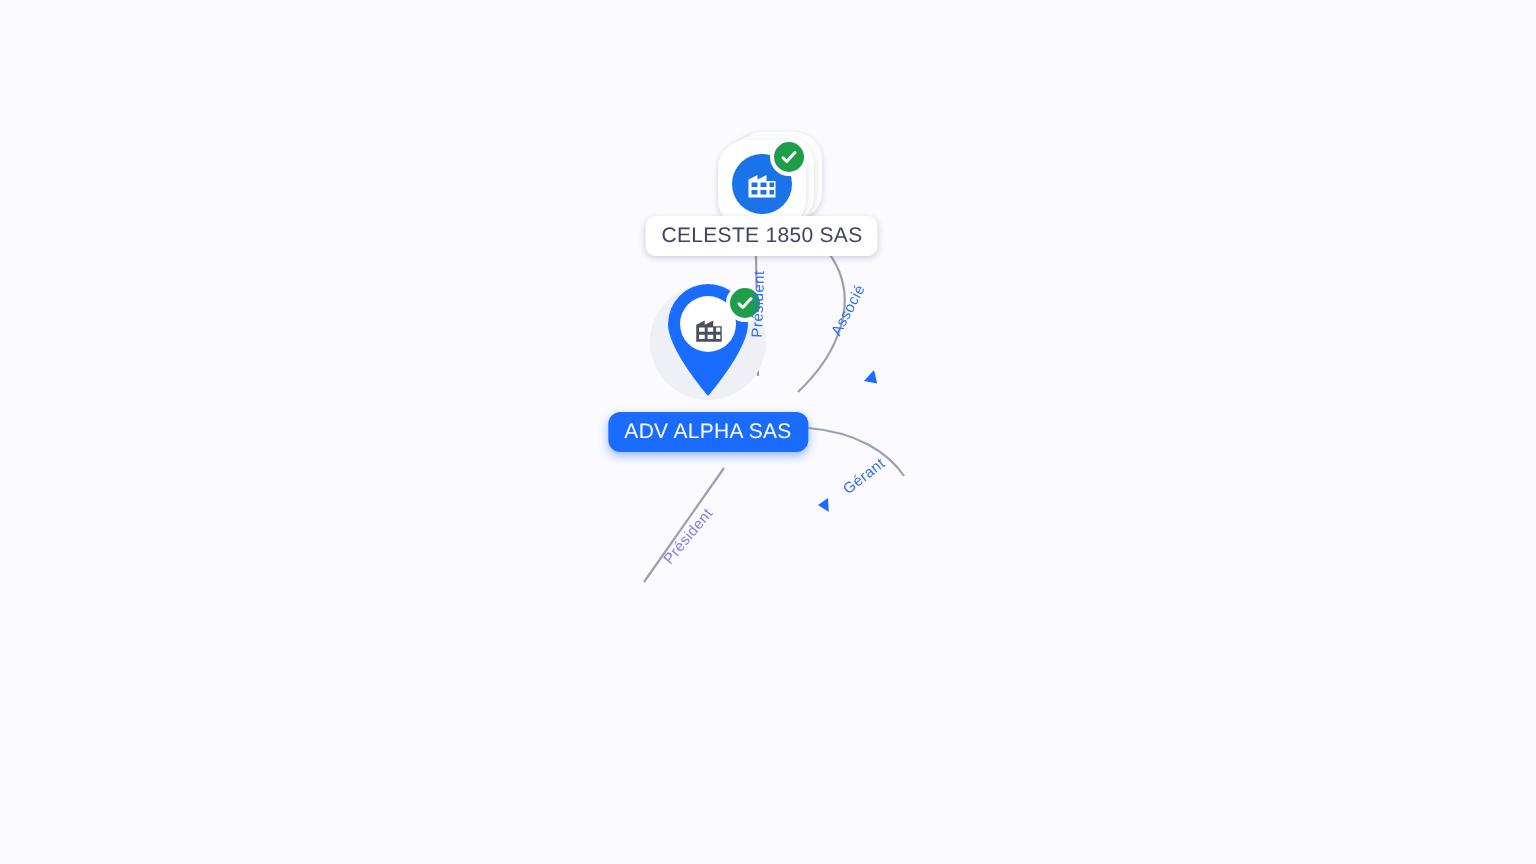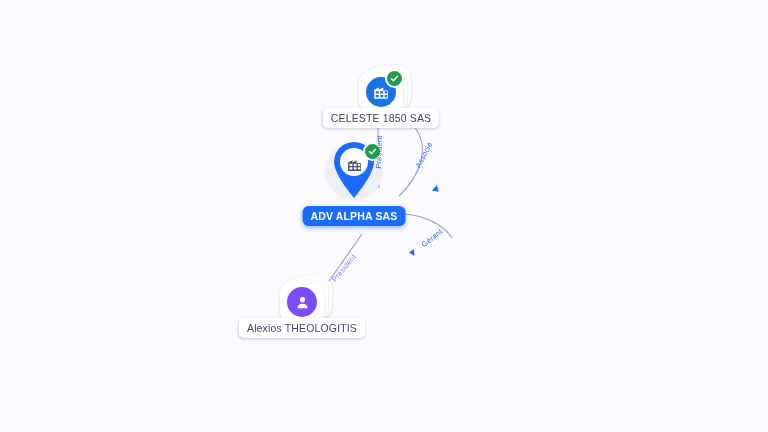--- a/index.html
+++ b/index.html
@@ -61,21 +61,21 @@
   
   .chip{
     position:absolute;transform:translateX(-50%);
     white-space:nowrap;
     font-size:10.5px;letter-spacing:.15px;
     padding:4px 8px;border-radius:5px;
     background:#ffffff;color:#3d4465;
     box-shadow:0 1px 3px rgba(40,45,80,.22);
   }
   .chip.selected{
-    background:#1a6bff;color:#ffffff;font-weight:700;
+    background:#1a6bff;color:#ffffff;font-weight:400;
     border-radius:6px;
     box-shadow:0 2px 5px rgba(26,107,255,.45);
   }
   .chip.person-chip{color:#4a4566;}
 
   
   .elabel{
     position:absolute;transform-origin:50% 50%;
     font-size:7.5px;letter-spacing:.2px;white-space:nowrap;
     color:#2f6df0;
@@ -136,35 +136,20 @@
       <div class="pin-badge">
         <svg width="9" height="9" viewBox="0 0 24 24" fill="none" stroke="#ffffff" stroke-width="4" stroke-linecap="round" stroke-linejoin="round">
           <polyline points="4,13 9,18 20,6"></polyline>
         </svg>
       </div>
     </div>
     <div class="chip selected" style="left:0px;top:26px;">ADV ALPHA SAS</div>
   </div>
 
 
-  <div class="node" style="left:302px;top:302px;">
-    <div class="stack">
-      <div class="card c3"></div>
-      <div class="card c2"></div>
-      <div class="card c1">
-        <div class="disc person">
-          <svg width="17" height="17" viewBox="0 0 24 24" fill="#ffffff">
-            <circle cx="12" cy="8" r="3.6"></circle>
-            <path d="M4.8 20c0-3.9 3.2-6.2 7.2-6.2s7.2 2.3 7.2 6.2z"></path>
-          </svg>
-        </div>
-      </div>
-    </div>
-    <div class="chip person-chip" style="left:22px;top:38px;">Alexios THEOLOGITIS</div>
-  </div>
 
   <div class="elabel" style="left:379px;top:152px;transform:translate(-50%,-50%) rotate(-88deg);">Président</div>
 
   <div class="elabel" style="left:424px;top:155px;transform:translate(-50%,-50%) rotate(-62deg);">Associé</div>
 
   <div class="elabel" style="left:432px;top:238px;transform:translate(-50%,-50%) rotate(-38deg);">Gérant</div>
 
   <div class="elabel violet" style="left:344px;top:268px;transform:translate(-50%,-50%) rotate(-50deg);">Président</div>
 
 </div>

